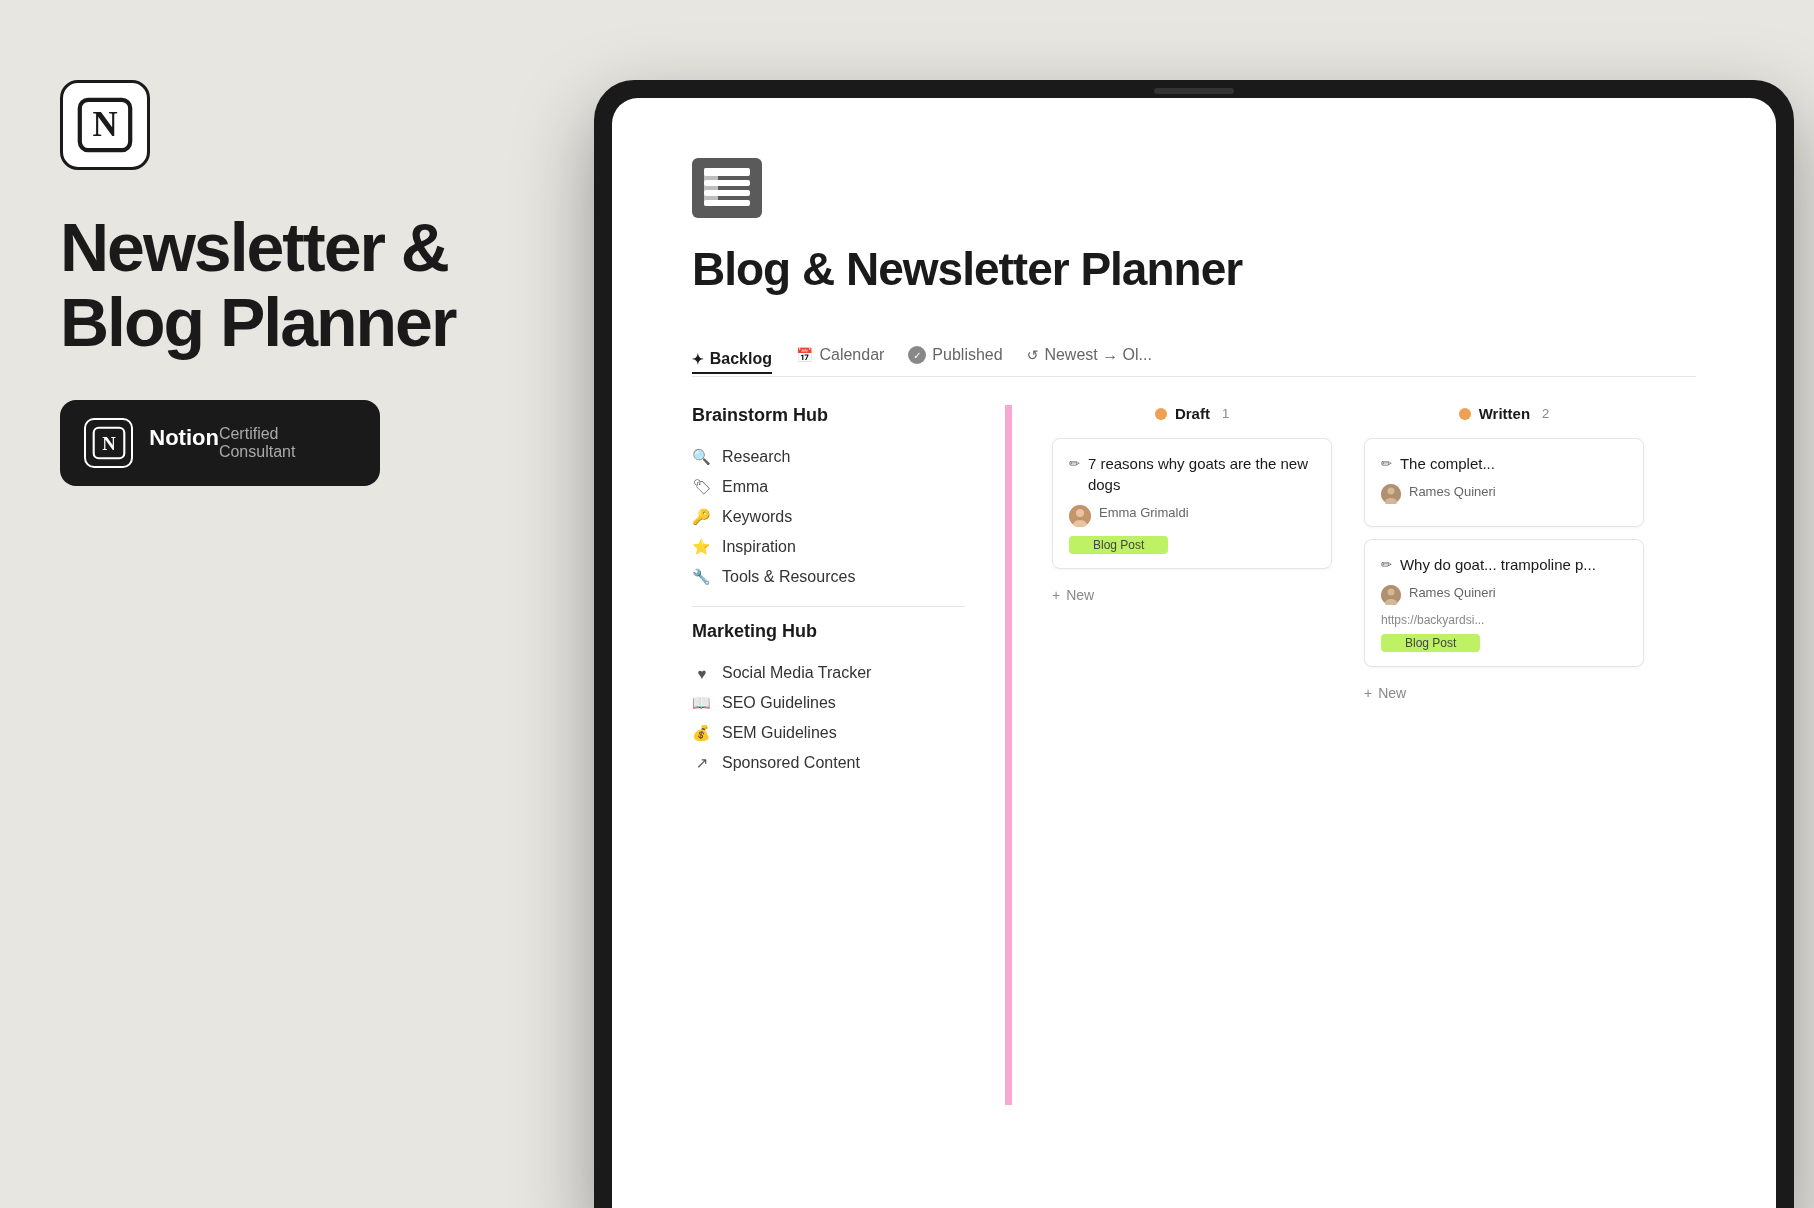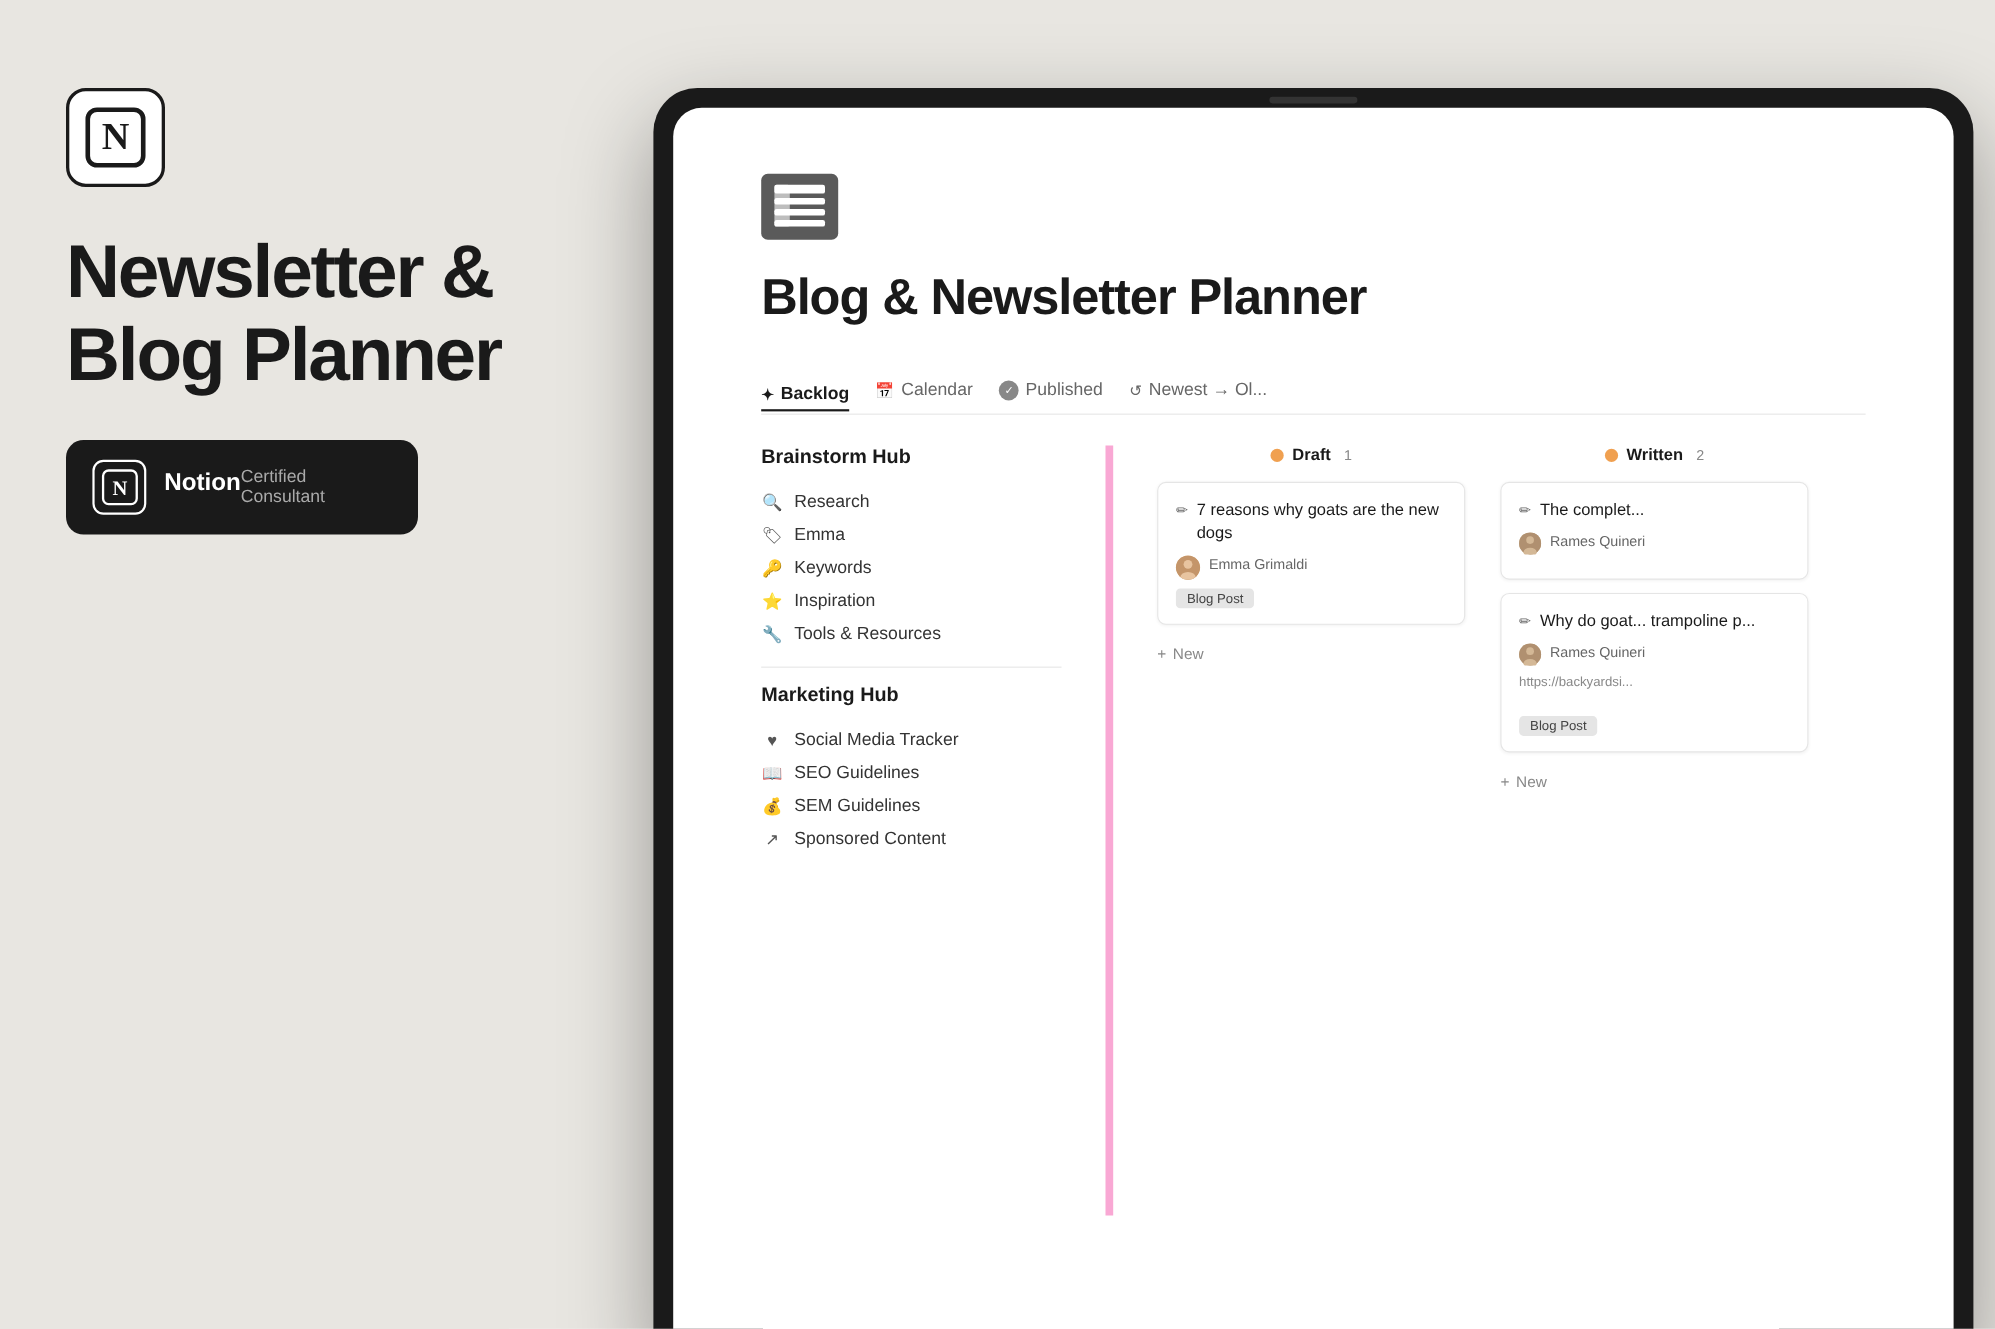--- a/index.html
+++ b/index.html
@@ -343,23 +343,23 @@
       color: white;
     }
 
     .author-name {
       font-size: 13px;
       color: #666;
     }
 
     .tag {
       display: inline-block;
-      background: #e5e5e5;
+      background: #bef264;
       border-radius: 4px;
-      padding: 2px 10px;
+      padding: 2px 24px;
       font-size: 12px;
       color: #444;
     }
 
     .new-button {
       display: flex;
       align-items: center;
       gap: 6px;
       color: #888;
       font-size: 14px;
@@ -375,21 +375,21 @@
       display: flex;
       align-items: center;
       justify-content: center;
       color: white;
       font-size: 10px;
     }
 
     .url-text {
       font-size: 12px;
       color: #888;
-      margin-bottom: 24px;
+      margin-bottom: 6px;
     }
 
     .written-dot { background: #f0a050; }
     .draft-dot { background: #f0a050; }
   </style>
 </head>
 <body>
 
 <div class="left-panel">
 

